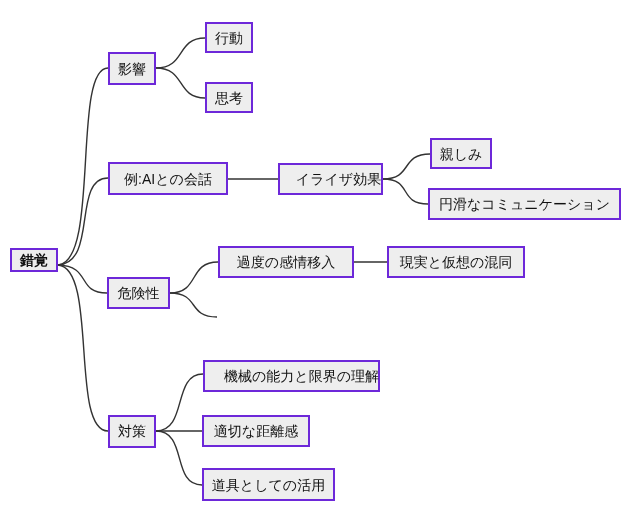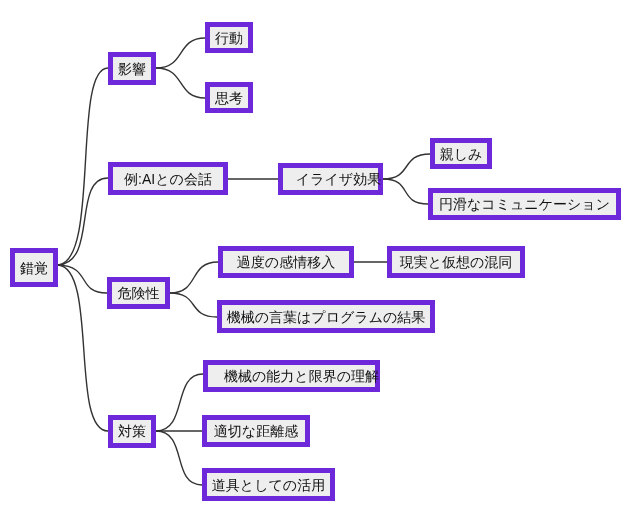--- a/index.html
+++ b/index.html
@@ -27,30 +27,30 @@
     stroke: #333333;
     stroke-width: 1.4;
   }
   .node {
     position: absolute;
     box-sizing: border-box;
     display: flex;
     align-items: center;
     justify-content: center;
     background: #eeeeee;
-    border: 5px solid #6d28d9;
+    border: 2px solid #6d28d9;
     border-radius: 0;
     font-size: 14px;
     line-height: 1;
     color: #111111;
     white-space: nowrap;
     text-align: center;
   }
   
-  .n-root      { left: 10px;  top: 248px; width: 48px;  height: 39px; }
+  .n-root      { left: 10px;  top: 248px; width: 48px;  height: 24px; font-weight: bold; }
   .n-influence { left: 108px; top: 52px;  width: 48px;  height: 33px; }
   .n-action    { left: 205px; top: 22px;  width: 48px;  height: 31px; }
   .n-thought   { left: 205px; top: 82px;  width: 48px;  height: 31px; }
   .n-example   { left: 108px; top: 162px; width: 120px; height: 33px; }
   .n-eliza     { left: 278px; top: 163px; width: 105px; height: 32px; padding-left: 16px; }
   .n-familiar  { left: 430px; top: 138px; width: 62px;  height: 31px; }
   .n-smooth    { left: 428px; top: 188px; width: 193px; height: 32px; }
   .n-danger    { left: 107px; top: 277px; width: 63px;  height: 32px; }
   .n-empathy   { left: 218px; top: 246px; width: 136px; height: 32px; }
   .n-confusion { left: 387px; top: 246px; width: 138px; height: 32px; }
@@ -87,19 +87,18 @@
   <div class="node n-influence">影響</div>
   <div class="node n-action">行動</div>
   <div class="node n-thought">思考</div>
   <div class="node n-example">例:AIとの会話</div>
   <div class="node n-eliza">イライザ効果</div>
   <div class="node n-familiar">親しみ</div>
   <div class="node n-smooth">円滑なコミュニケーション</div>
   <div class="node n-danger">危険性</div>
   <div class="node n-empathy">過度の感情移入</div>
   <div class="node n-confusion">現実と仮想の混同</div>
-  <div class="node n-machine">機械の言葉はプログラムの結果</div>
   <div class="node n-counter">対策</div>
   <div class="node n-limits">機械の能力と限界の理解</div>
   <div class="node n-distance">適切な距離感</div>
   <div class="node n-tool">道具としての活用</div>
 
 </div>
 
 </body></html>

